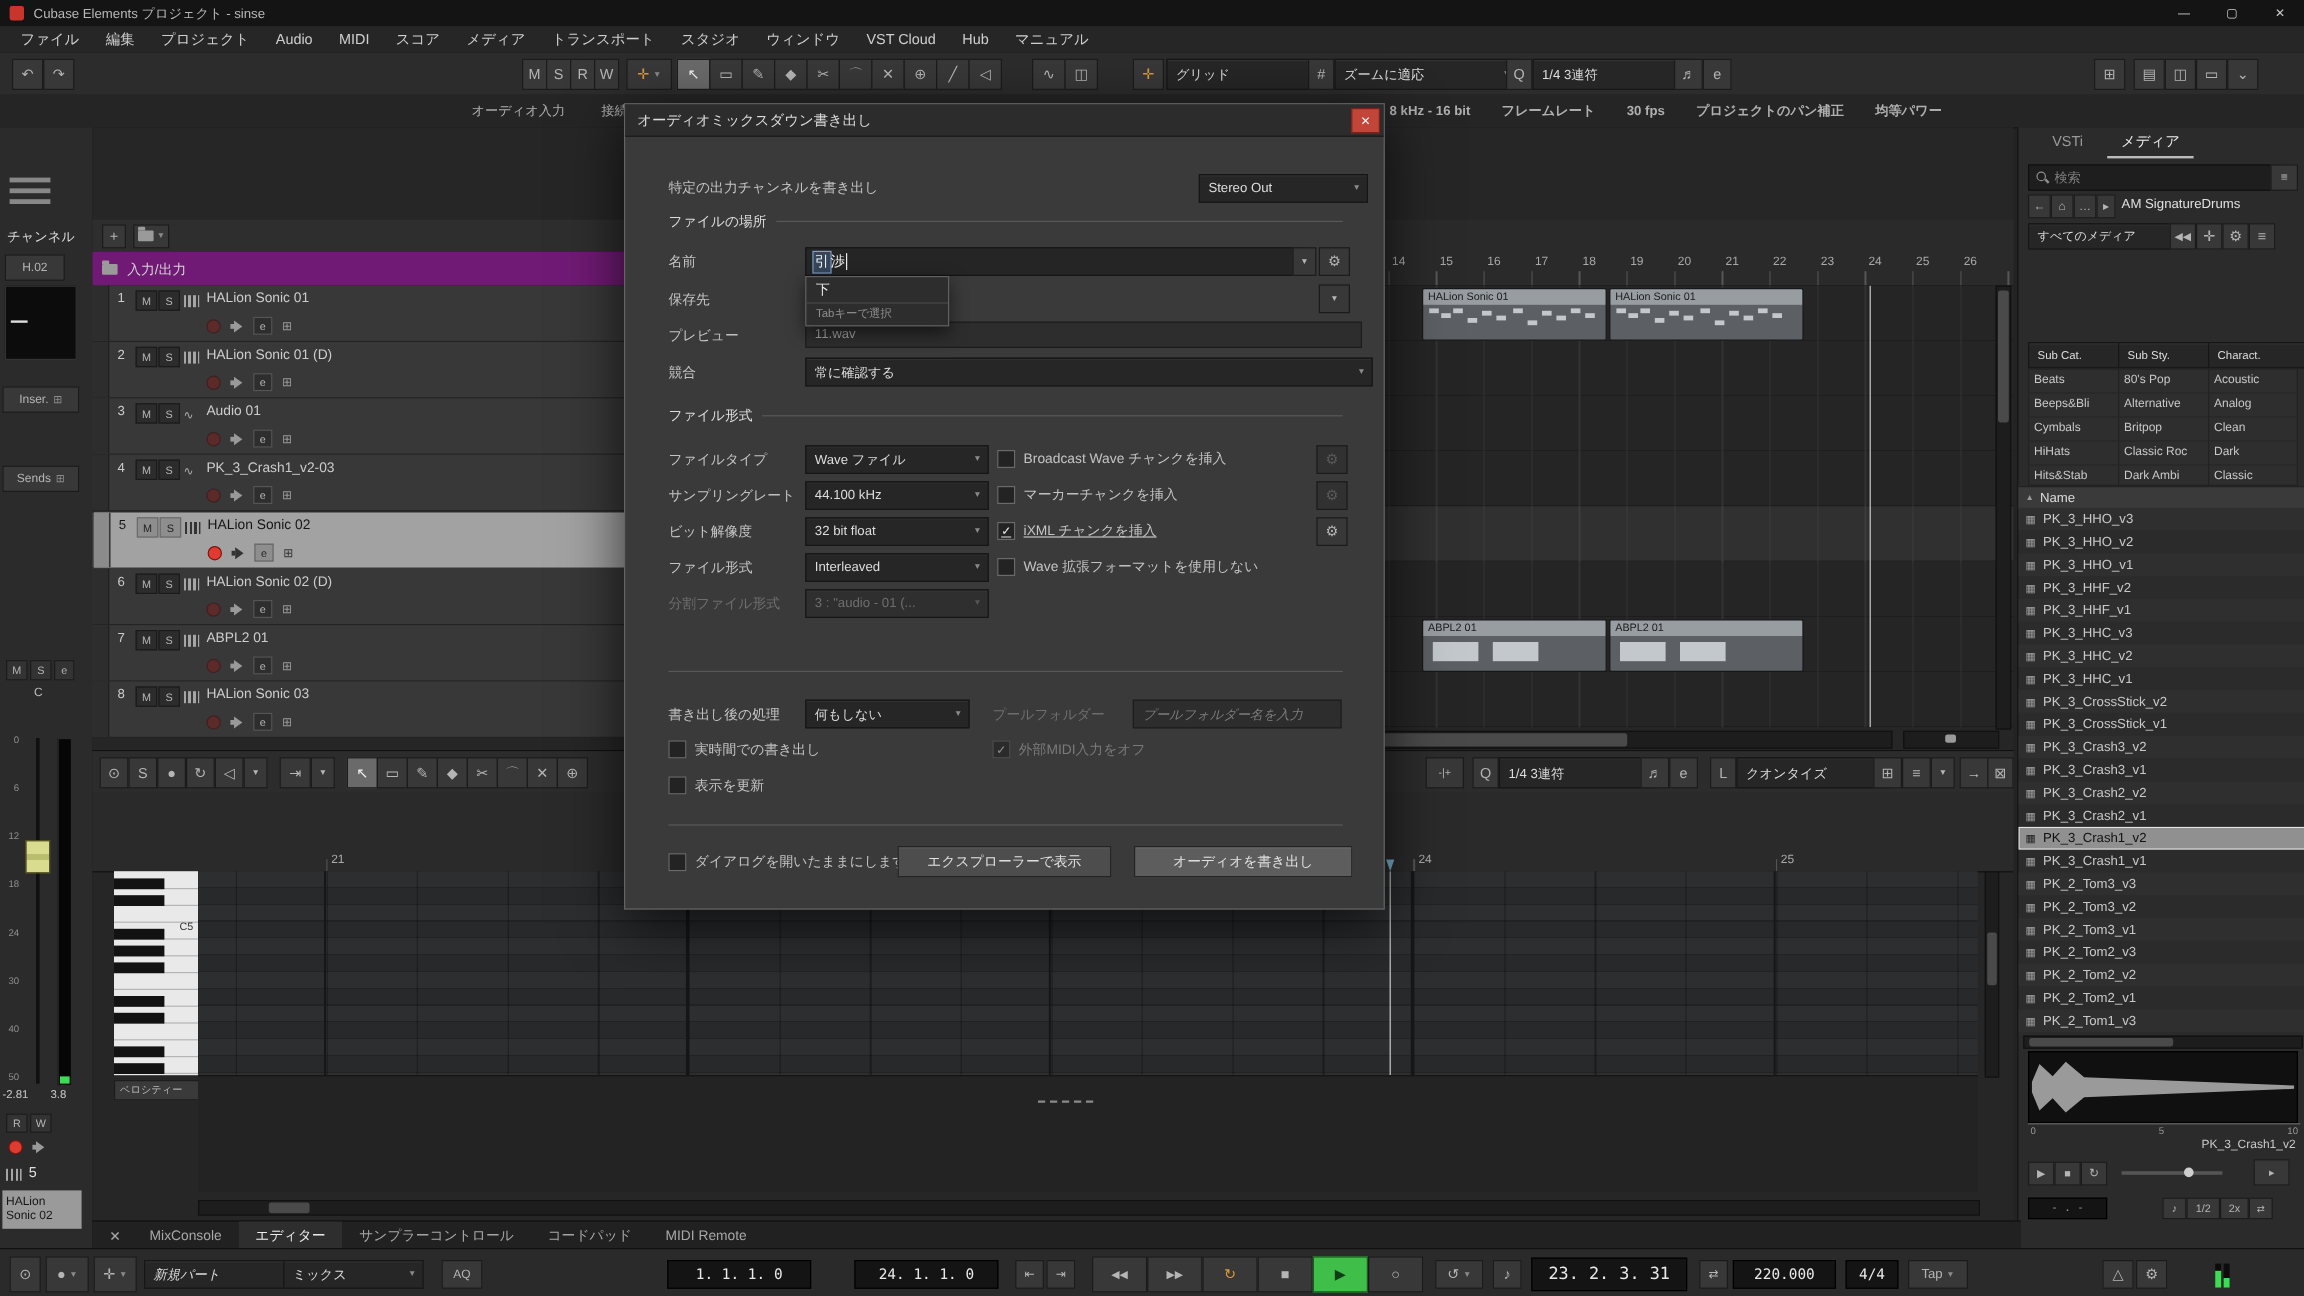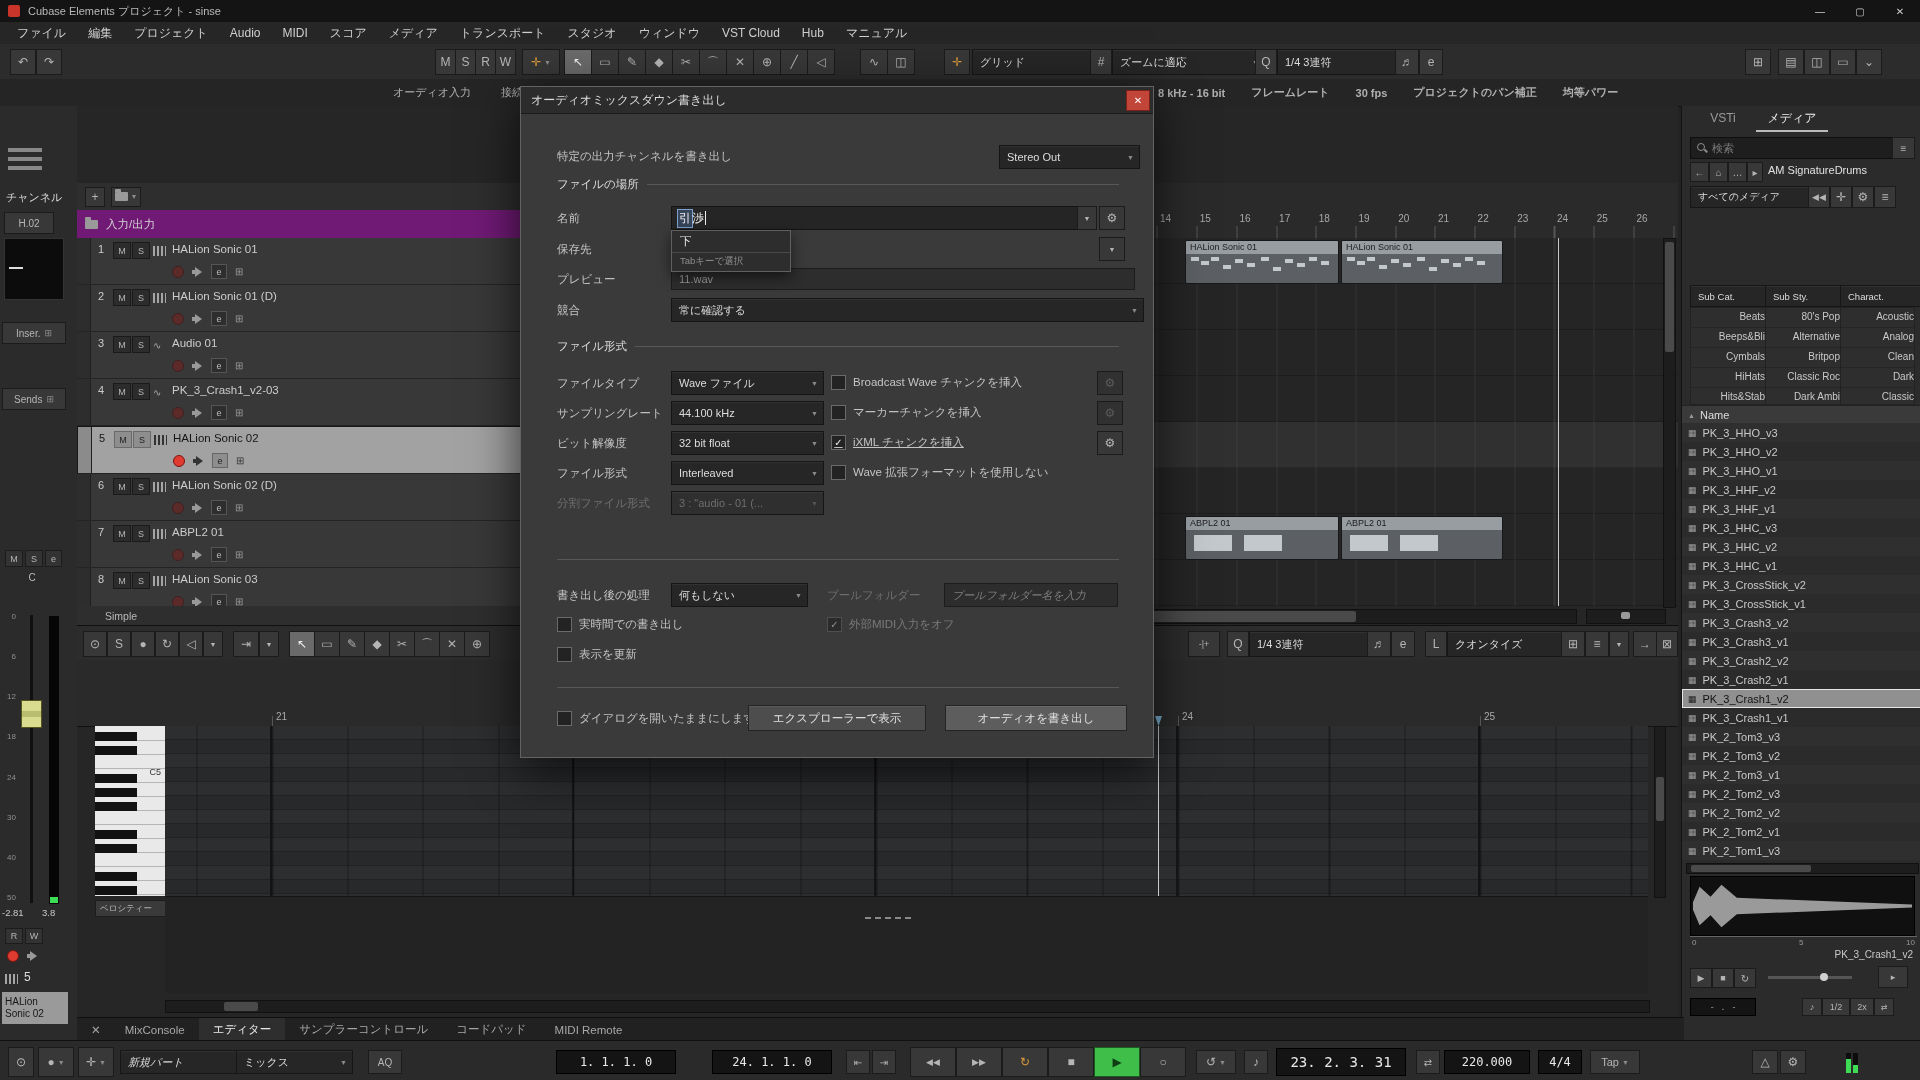--- a/index.html
+++ b/index.html
@@ -84,21 +84,21 @@
 
 .media{left:1681px;top:106px;width:239px;height:934px;background:#2b2b2b;border-left:1px solid #141414;}
 .mtab{position:absolute;top:0;height:24px;display:flex;align-items:center;justify-content:center;font-size:12px;color:#9a9a9a;}
 .mtab.on{color:#eee;border-bottom:2px solid #bbb;}
 .minput{background:#1e1e1e;border:1px solid #0f0f0f;color:#7d7d7d;font-size:11px;display:flex;align-items:center;gap:5px;padding:0 6px;}
 .i-mag{position:relative;width:10px;height:10px;display:inline-block;flex:none;}
 .i-mag::before{content:"";position:absolute;left:0;top:0;width:6px;height:6px;border:1.5px solid #8f8f8f;border-radius:50%;}
 .i-mag::after{content:"";position:absolute;left:7px;top:7px;width:4px;height:1.5px;background:#8f8f8f;transform:rotate(45deg);}
 .navbtn{width:17px;height:18px;font-size:10px;}
 .ccol{position:absolute;top:201px;height:96px;background:#2e2e2e;border:1px solid #222;overflow:hidden;}
-.ccell{height:19px;line-height:18px;padding-left:4px;font-size:10px;color:#c9c9c9;border-bottom:1px solid #262626;white-space:nowrap;overflow:hidden;text-align:right;}
+.ccell{height:19px;line-height:18px;padding-left:4px;font-size:10px;color:#c9c9c9;border-bottom:1px solid #262626;white-space:nowrap;overflow:hidden;}
 .subcat{position:absolute;top:179px;height:20px;font-size:9.5px;}
 .namehdr{position:absolute;left:0;top:299px;width:239px;height:18px;background:#3a3a3a;border-top:1px solid #222;border-bottom:1px solid #1c1c1c;
   display:flex;align-items:center;gap:5px;padding-left:6px;font-size:11px;color:#ddd;}
 .filelist{position:absolute;left:0;top:317px;width:239px;height:437px;overflow:hidden;}
 .frow{height:19px;display:flex;align-items:center;gap:6px;padding-left:6px;font-size:11px;color:#c9c9c9;}
 .frow:nth-child(odd){background:#2f2f2f;}
 .frow.fsel{background:#909090;color:#111;box-shadow:inset 0 0 0 1px #e5e5e5;}
 .fic{font-size:9px;color:#9f9f9f;flex:none;}
 .frow.fsel .fic{color:#222;}
 .preview{position:absolute;left:8px;top:770px;width:223px;height:58px;background:#101010;border:1px solid #000;}
@@ -424,23 +424,20 @@
         <div class="tkind i-inst"></div>
         <div class="tname">HALion Sonic 03</div>
         <div class="tline2">
           <div class="i-rec"></div>
           <div class="i-spk"></div>
           <div class="i-e">e</div>
           <div class="i-box">⊞</div>
         </div>
       </div>
     </div>
-  <div class="abs" style="left:77px;top:606px;width:458px;height:19px;background:#2e2e2e;border-bottom:1px solid #1b1b1b;display:flex;align-items:center;padding-left:28px;font-size:10.5px;color:#b9b9b9;">
-    <span>Simple</span>
-  </div>
 
   <div class="abs ruler">
     <div class="rticks"></div>
   <div class="rbar" style="left: 625px;">14</div>
       <div class="rbar" style="left: 664.7px;">15</div>
       <div class="rbar" style="left: 704.4px;">16</div>
       <div class="rbar" style="left: 744.1px;">17</div>
       <div class="rbar" style="left: 783.8px;">18</div>
       <div class="rbar" style="left: 823.5px;">19</div>
       <div class="rbar" style="left: 863.2px;">20</div>

